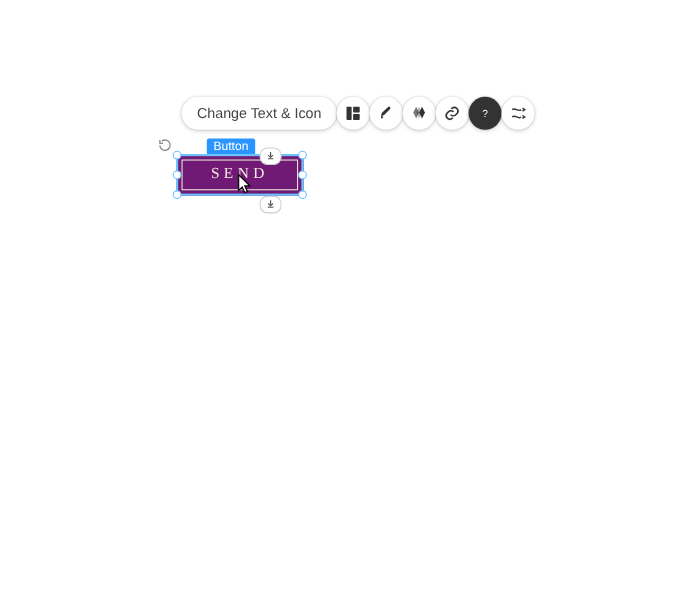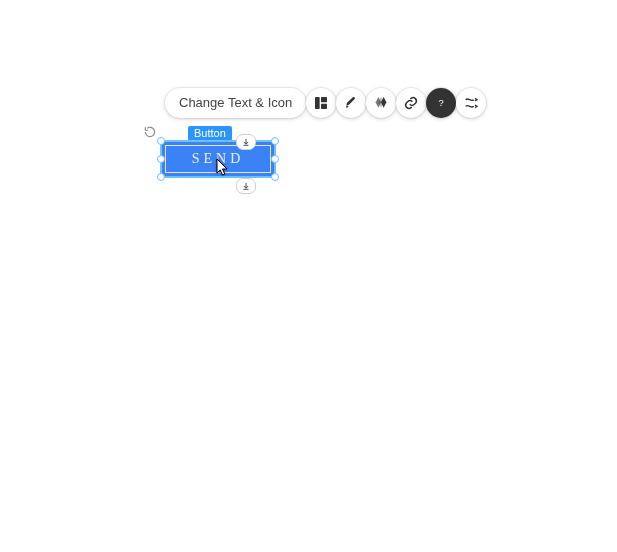--- a/index.html
+++ b/index.html
@@ -77,21 +77,21 @@
     display:flex; align-items:center; justify-content:center;
     color:#888;
   }
   .rotate-handle svg{width:14px;height:14px;}
   .btn-outer {
     position: relative;
     width: 116px;
     height: 38px;
     border: 2px solid #6ec1ff;
     box-sizing: border-box;
-    background: #3b82f6;
+    background: #701a75;
   }
   .btn-inner {
     position:absolute;
     inset:3px;
     border:1px solid #e8e1d4;
     display:flex;
     align-items:center;
     justify-content:center;
   }
   .btn-text{

